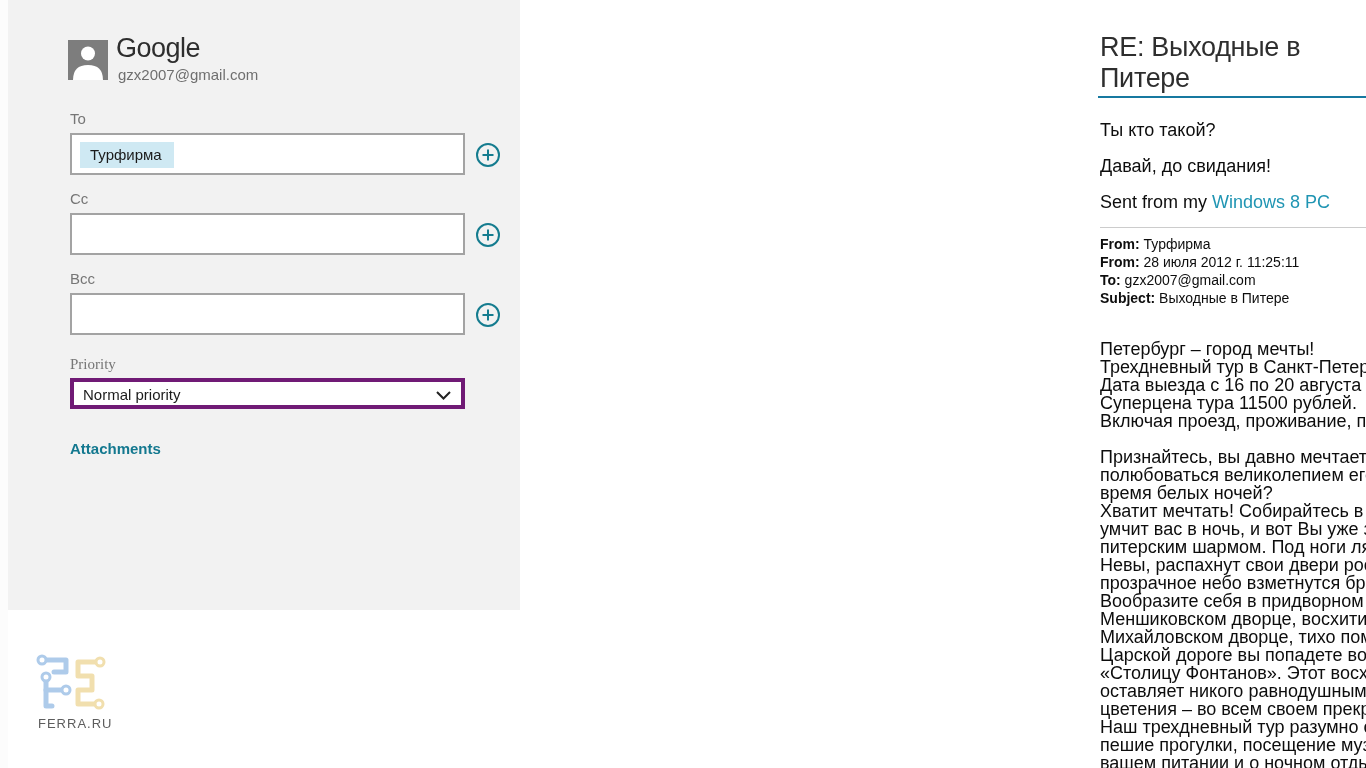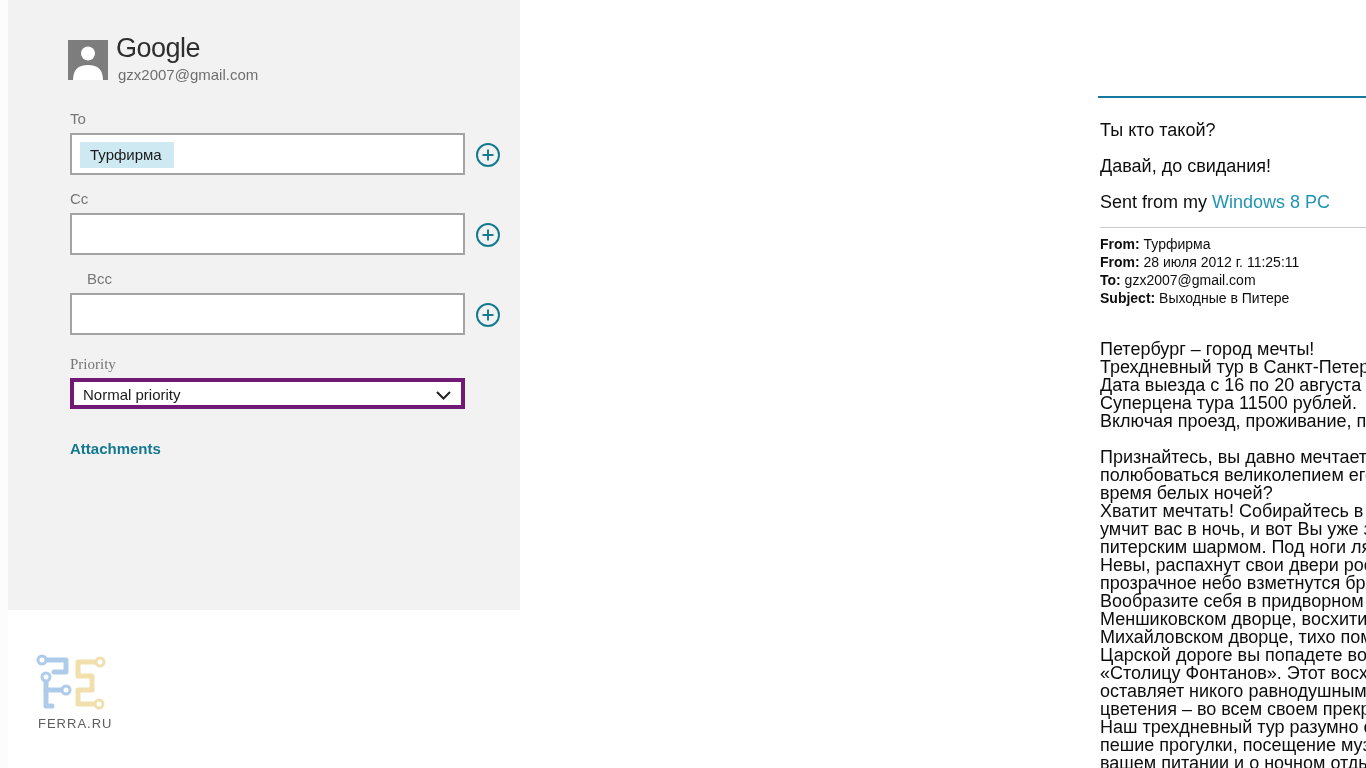--- a/index.html
+++ b/index.html
@@ -12,21 +12,21 @@
   .edge-strip { position:absolute; left:0; top:0; width:8px; height:768px; background:#fcfcfc; }
   .compose-pane { position:absolute; left:8px; top:0; width:512px; height:610px; background:#f2f2f2; }
 
   .avatar { position:absolute; left:60px; top:40px; width:40px; height:40px; }
   .provider-name { position:absolute; left:108px; top:33px; font-size:27px; font-weight:300; color:#2e2e2e; letter-spacing:-0.5px; }
   .account-email { position:absolute; left:110px; top:66px; font-size:15px; color:#6f6f6f; }
 
   .field-label { position:absolute; font-size:15px; color:#767676; }
   .lbl-to  { left:62px; top:110px; }
   .lbl-cc  { left:62px; top:190px; }
-  .lbl-bcc { left:79px; top:270px; }
+  .lbl-bcc { left:62px; top:270px; }
   .lbl-pri { left:62px; top:356px;font-family:Liberation Serif, serif; }
 
   .recipient-box { position:absolute; left:62px; width:395px; height:42px; background:#ffffff; border:2px solid #a3a3a3; }
   .box-to  { top:133px; }
   .box-cc  { top:213px; }
   .box-bcc { top:293px; }
   .recipient-box input { width:100%; height:100%; border:0; outline:none; font-size:15px; padding:0 8px; background:transparent; font-family:"Liberation Sans", sans-serif; }
 
   .chip { position:absolute; left:8px; top:7px; background:#cfe9f3; color:#1b1b1b; font-size:15px; padding:4px 12px 5px 10px; }
 
@@ -159,20 +159,21 @@
             <circle cx="69" cy="52" r="4"></circle>
           </g>
         </svg>
       </span>
       <div class="wm-text">FERRA.RU</div>
     </div>
   </div>
 
   <div class="message-pane">
 
+    <div class="msg-title">RE: Выходные в Питере</div>
 
     <div class="title-underline"></div>
 
     <div class="body-text reply-line1">Ты кто такой?</div>
     <div class="body-text reply-line2">Давай, до свидания!</div>
 
     <div class="body-text signature"><span>Sent from my </span><span class="sig-link">Windows 8 PC</span></div>
 
     <div class="quote-divider"></div>
 

